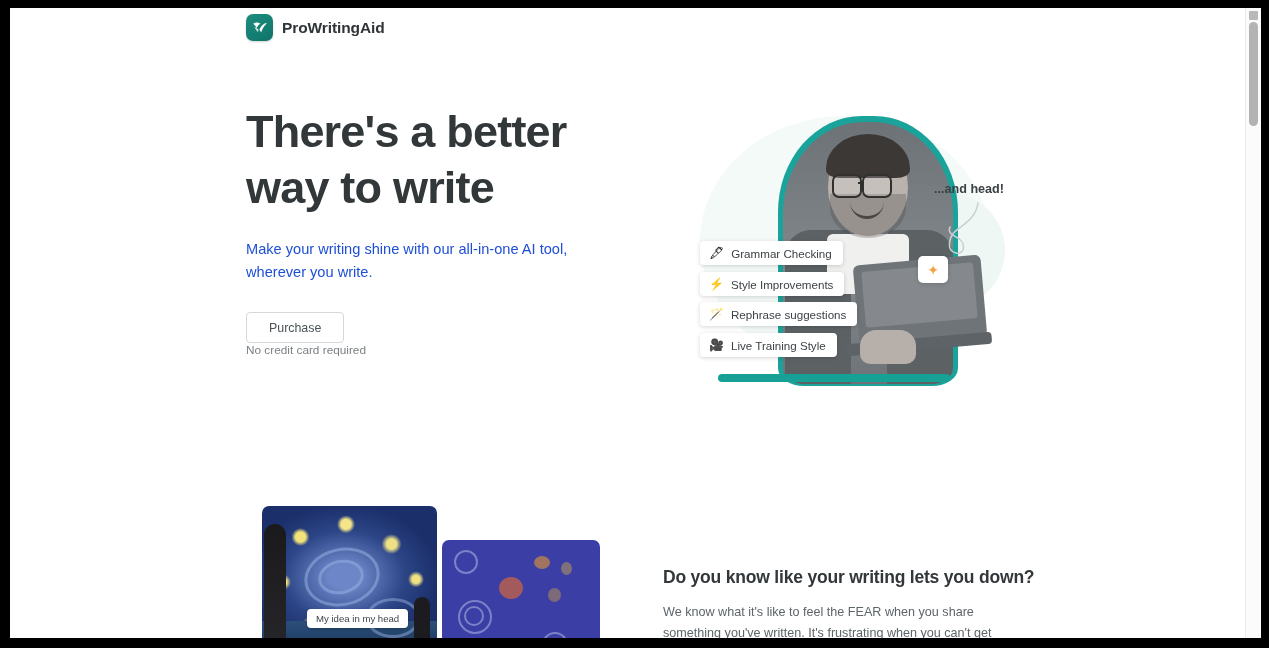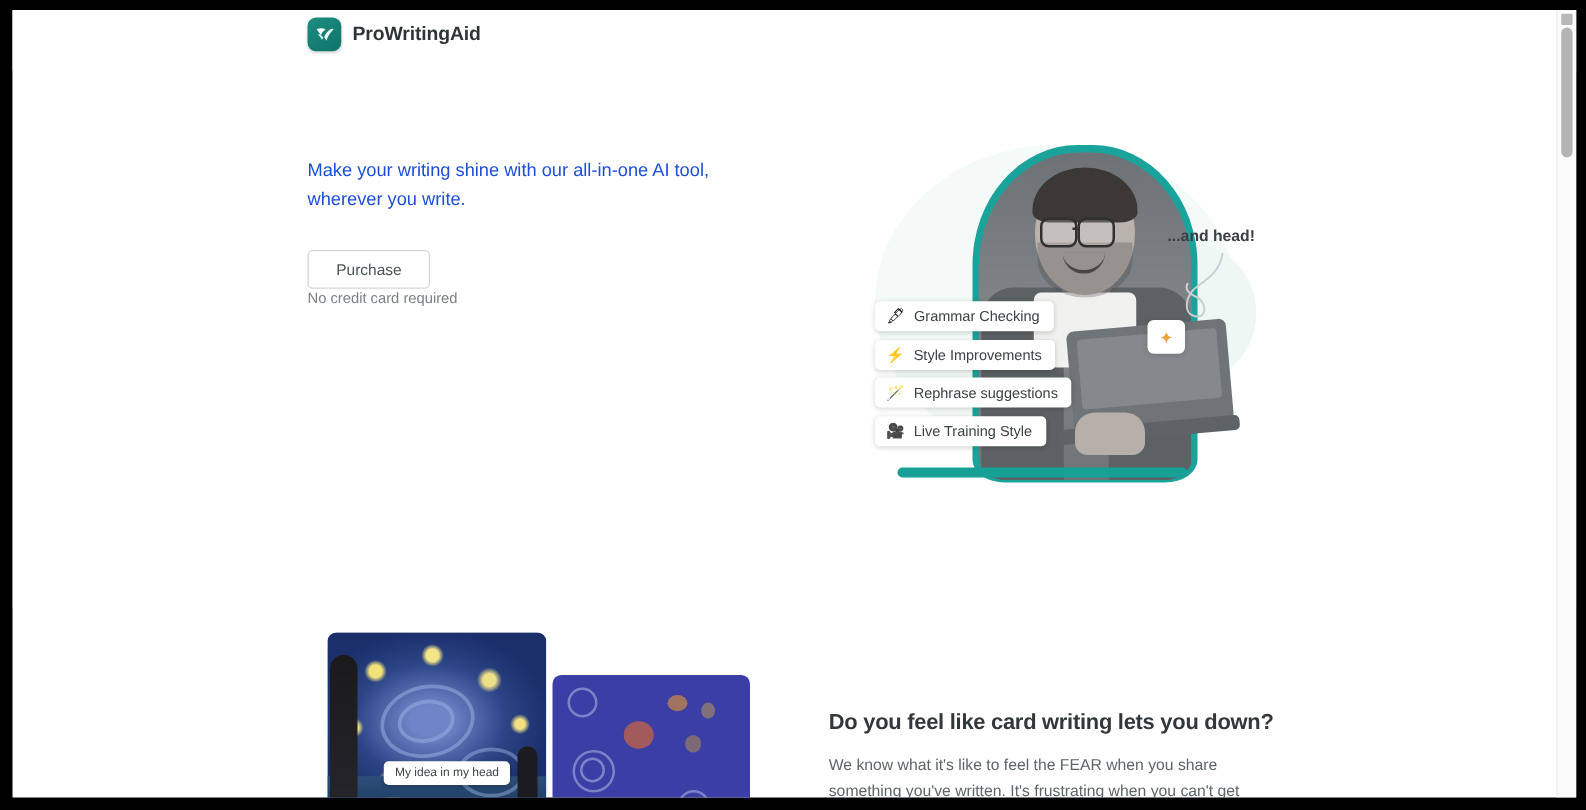--- a/index.html
+++ b/index.html
@@ -521,20 +521,22 @@
               <path d="M21 5.5c-4.2 1.6-7.2 4.8-9.2 9.4 1 1.2 1.8 2.6 2.4 4.2 2-5.4 4.6-9.6 8-12.6z" fill="#ffffff"></path>
               <path d="M4.5 11.5c1.8 2 3.4 4.2 4.8 6.8.5-1 1-1.9 1.6-2.7-1.7-2.3-3.6-3.9-6.4-4.1z" fill="#cdeae5"></path>
             </svg>
           </div>
           <span id="logo-text">ProWritingAid</span>
         </div>
 
       </div>
 
       <div id="hero-left">
+        <h1 id="hero-title">There's a better
+way to write</h1>
         <p id="hero-sub">Make your writing shine with our all-in-one AI tool, wherever you write.</p>
 
         <div id="hero-ctas">
           <button id="purchase-btn">Purchase</button>
         </div>
 
         <div id="no-card">No credit card required</div>
       </div>
 
       <div id="hero-art">
@@ -605,21 +607,21 @@
           <div class="doodle" id="d4"></div>
           <div class="blob-dot" id="bd1"></div>
           <div class="blob-dot" id="bd2"></div>
           <div class="blob-dot" id="bd3"></div>
           <div class="blob-dot" id="bd4"></div>
         </div>
         <div id="cypress2"></div>
       </div>
 
       <div id="sec2-text">
-        <h2 id="sec2-title">Do you feel like card writing lets you down?</h2>
+        <h2 id="sec2-title">Do you know like your writing lets you down?</h2>
         <p id="sec2-body">We know what it's like to feel the FEAR when you share something you've written. It's frustrating when you can't get your writing to do your ideas justice.</p>
       </div>
 
       <div id="scrollbar">
         <div id="scroll-up"></div>
         <div id="scroll-thumb"></div>
       </div>
 
     </div>
   </div>

